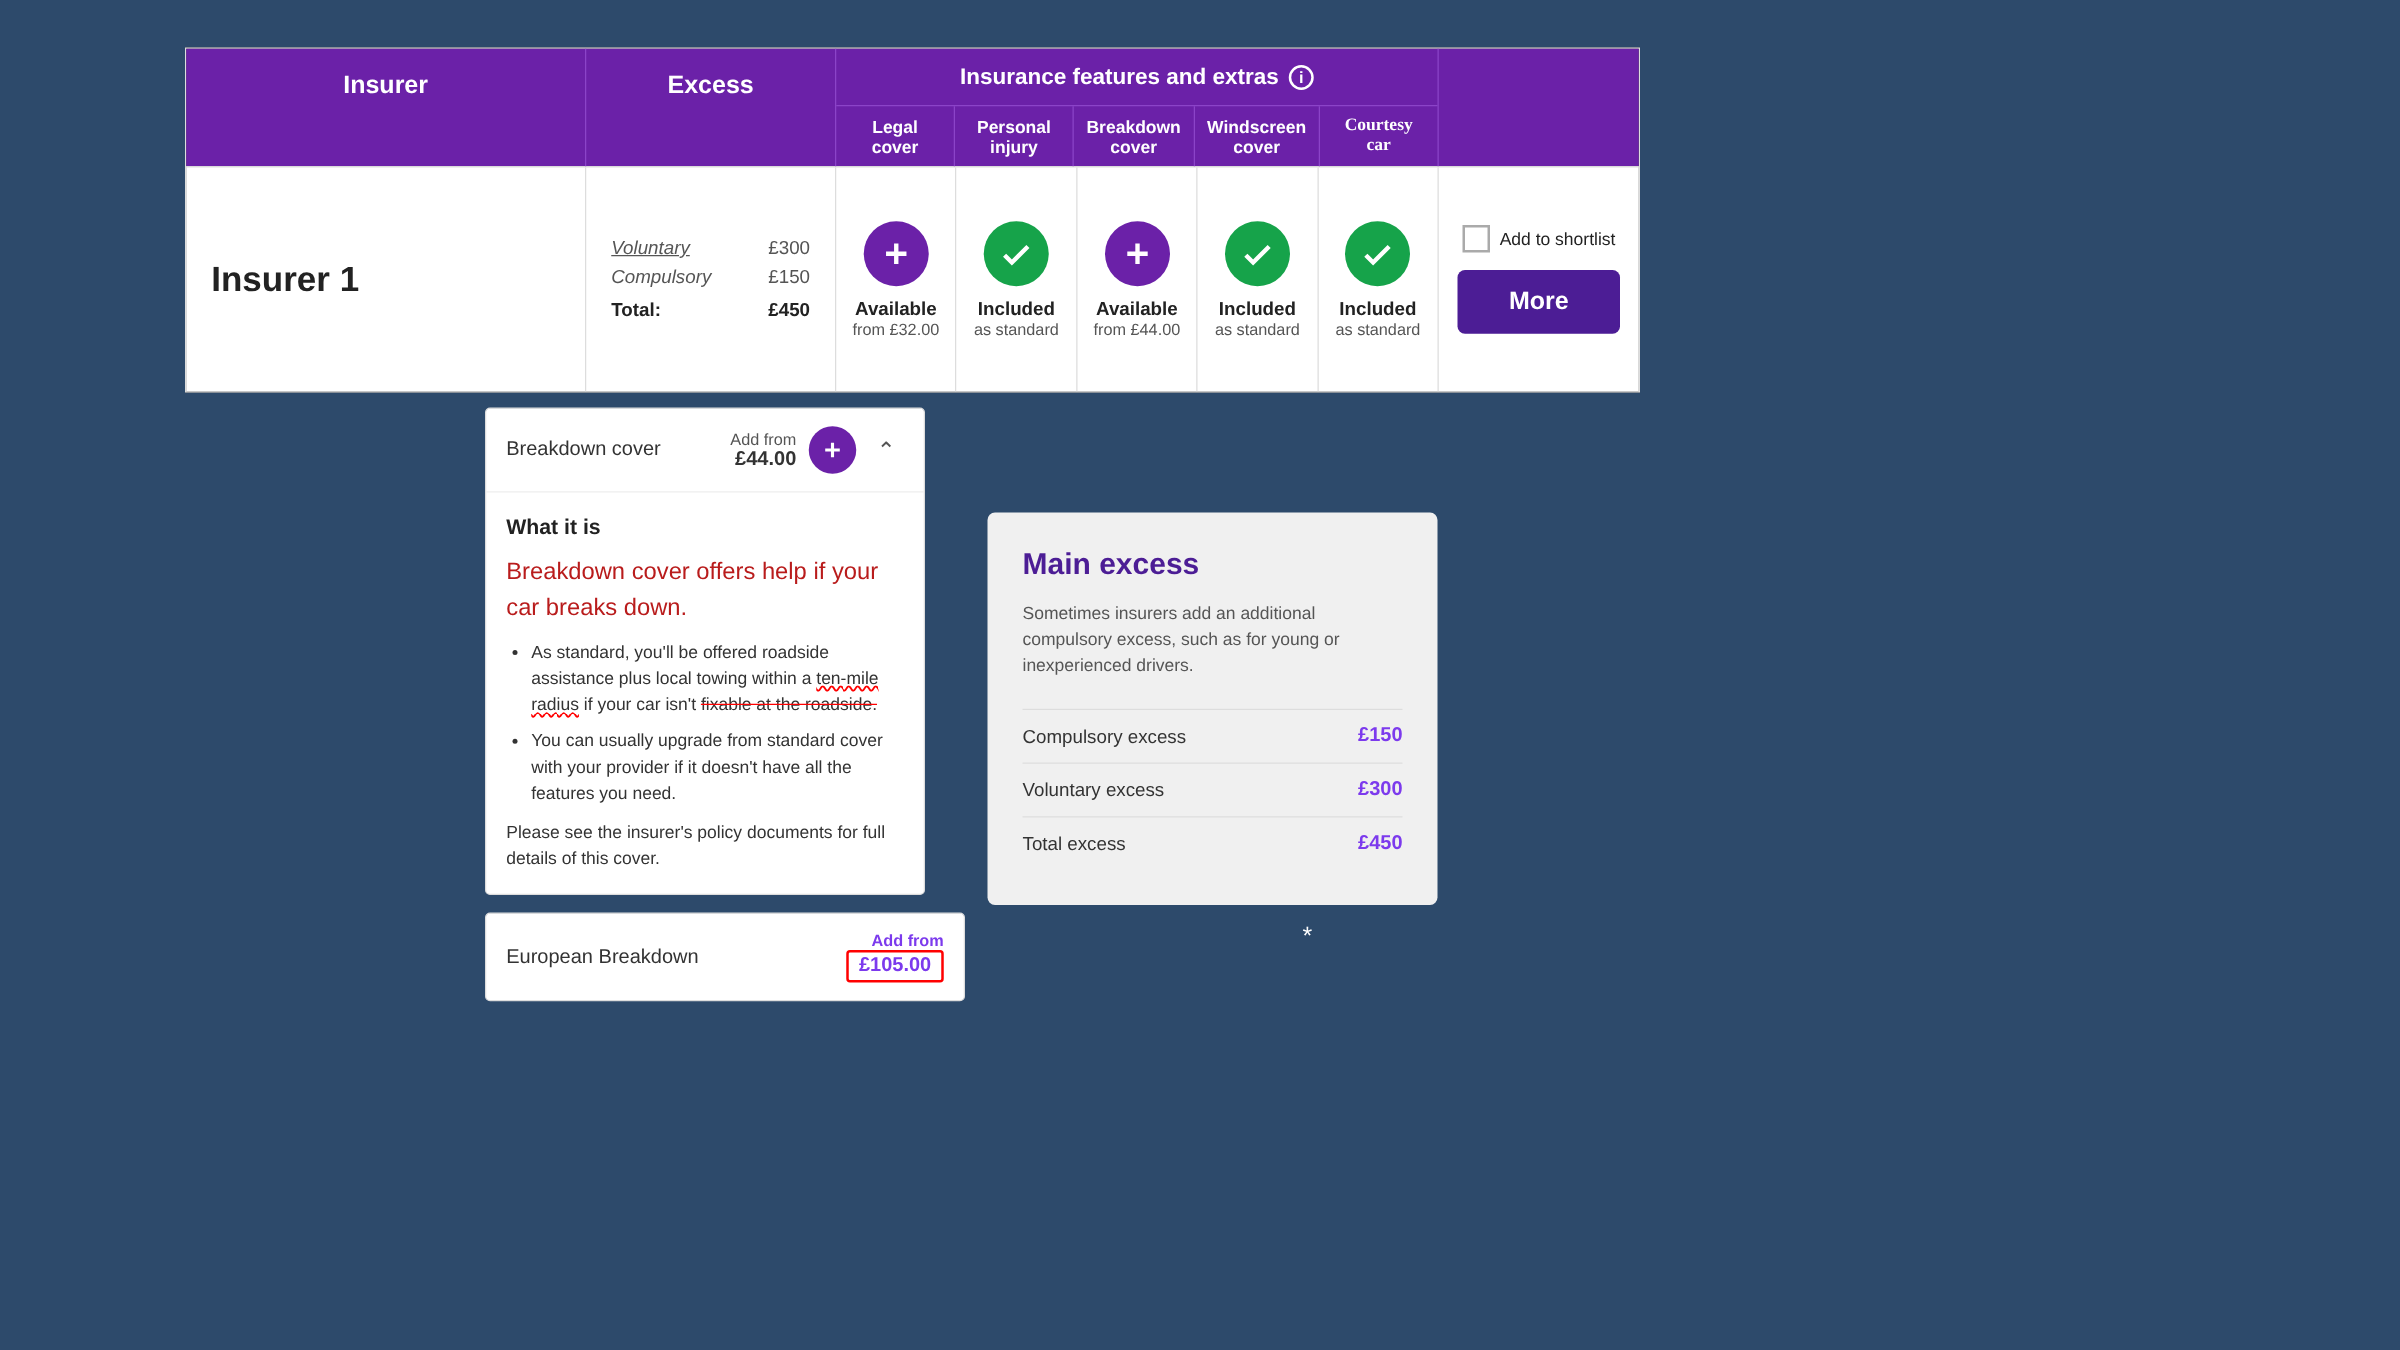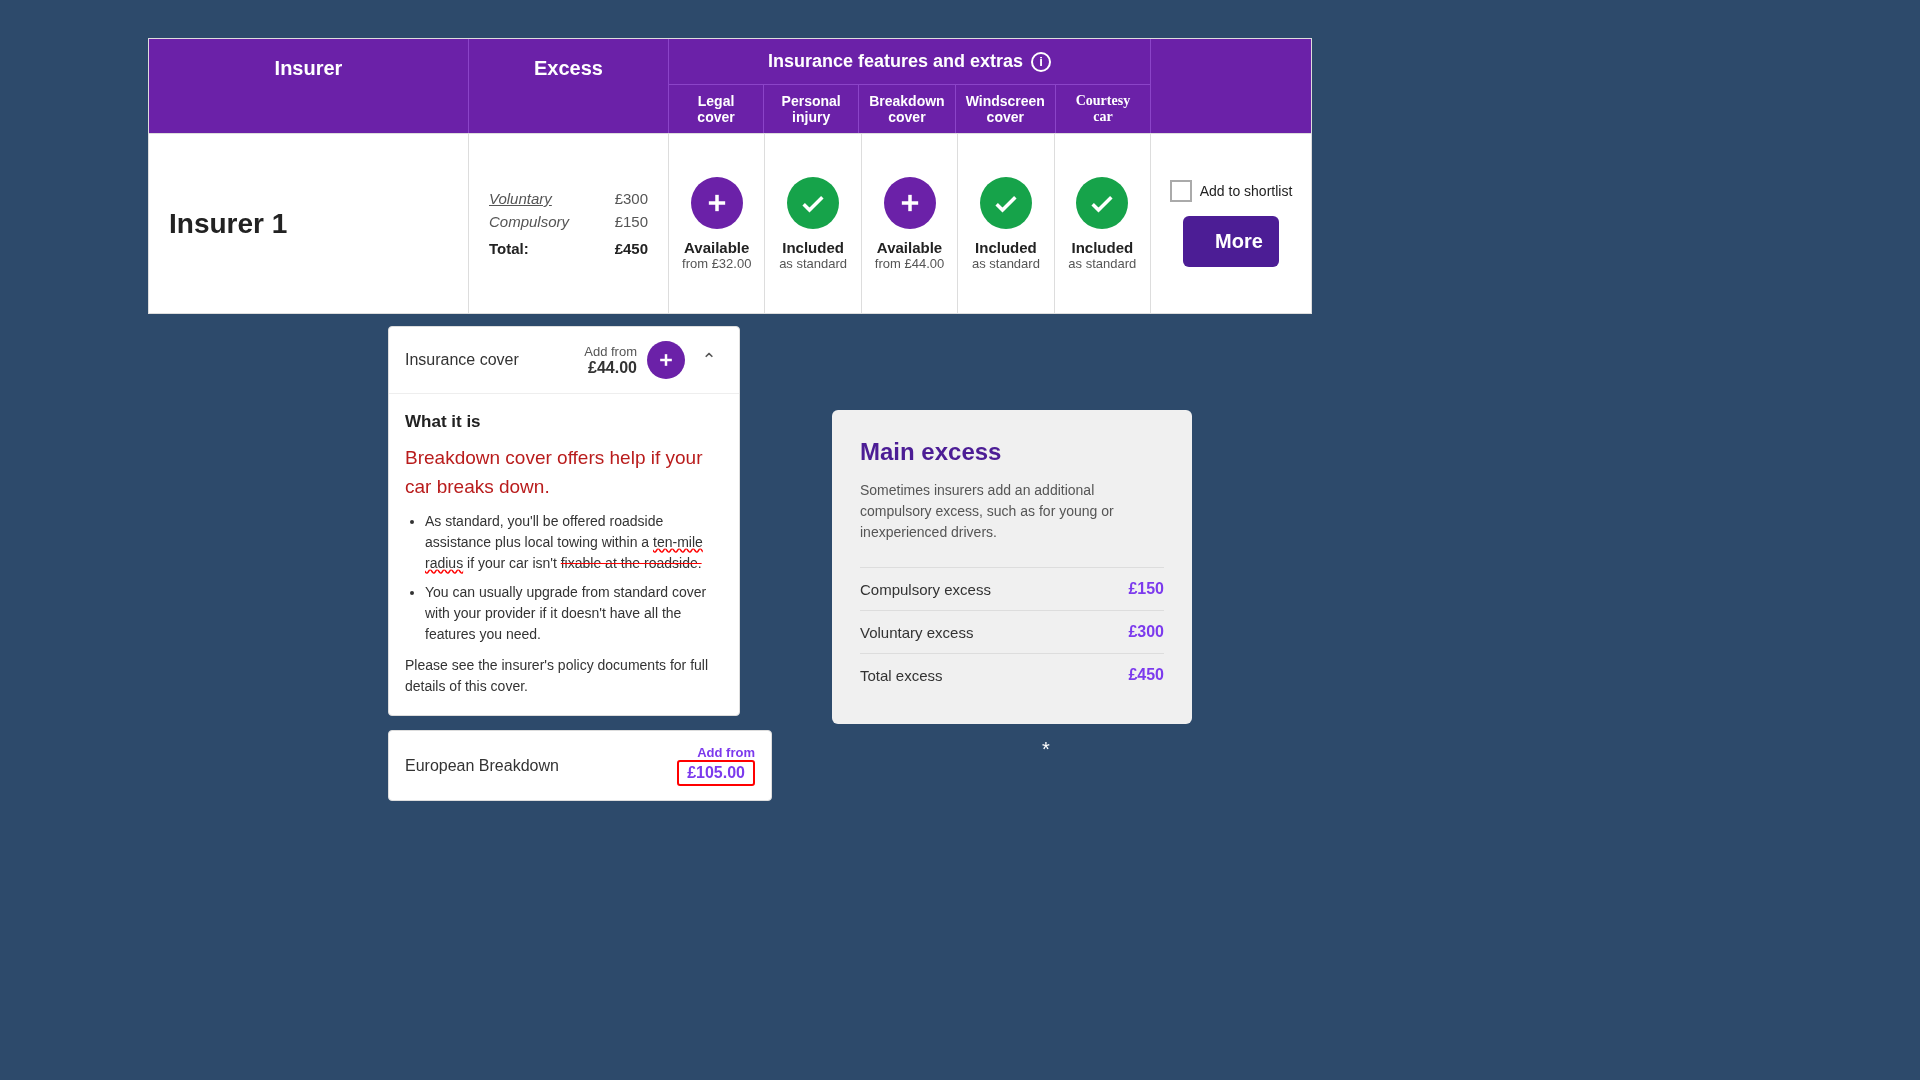--- a/index.html
+++ b/index.html
@@ -239,21 +239,21 @@
 
     .more-button {
       background: #4c1d95;
       color: white;
       border: none;
       border-radius: 6px;
       padding: 14px 32px;
       font-size: 20px;
       font-weight: bold;
       cursor: pointer;
-      width: 96px;
+      width: 130px;
     }
 
     
     .breakdown-panel {
       position: absolute;
       top: 326px;
       left: 388px;
       width: 352px;
       background: white;
       border: 1px solid #ddd;
@@ -404,21 +404,21 @@
       color: #7c3aed;
       border: 2px solid red;
       padding: 2px 8px;
       border-radius: 3px;
     }
 
     
     .excess-panel {
       position: absolute;
       top: 410px;
-      left: 832px;
+      left: 790px;
       width: 360px;
       background: #f0f0f0;
       border-radius: 6px;
       padding: 28px 28px 28px 28px;
     }
 
     .excess-panel-title {
       font-size: 24px;
       font-weight: bold;
       color: #4c1d95;
@@ -565,21 +565,21 @@
         <div class="shortlist-checkbox"></div>
         <span class="shortlist-label">Add to shortlist</span>
       </div>
       <button class="more-button">More</button>
     </div>
   </div>
 </div>
 
 <div class="breakdown-panel">
   <div class="breakdown-panel-header">
-    <span class="breakdown-panel-title">Insurance cover</span>
+    <span class="breakdown-panel-title">Breakdown cover</span>
     <div class="breakdown-panel-add">
       <div class="add-from-text">
         <div class="add-from-label">Add from</div>
         <div class="add-from-price">£44.00</div>
       </div>
       <div class="purple-plus-circle">
         <svg width="20" height="20" viewBox="0 0 24 24" fill="white">
           <line x1="12" y1="5" x2="12" y2="19" stroke="white" stroke-width="3"></line>
           <line x1="5" y1="12" x2="19" y2="12" stroke="white" stroke-width="3"></line>
         </svg>

